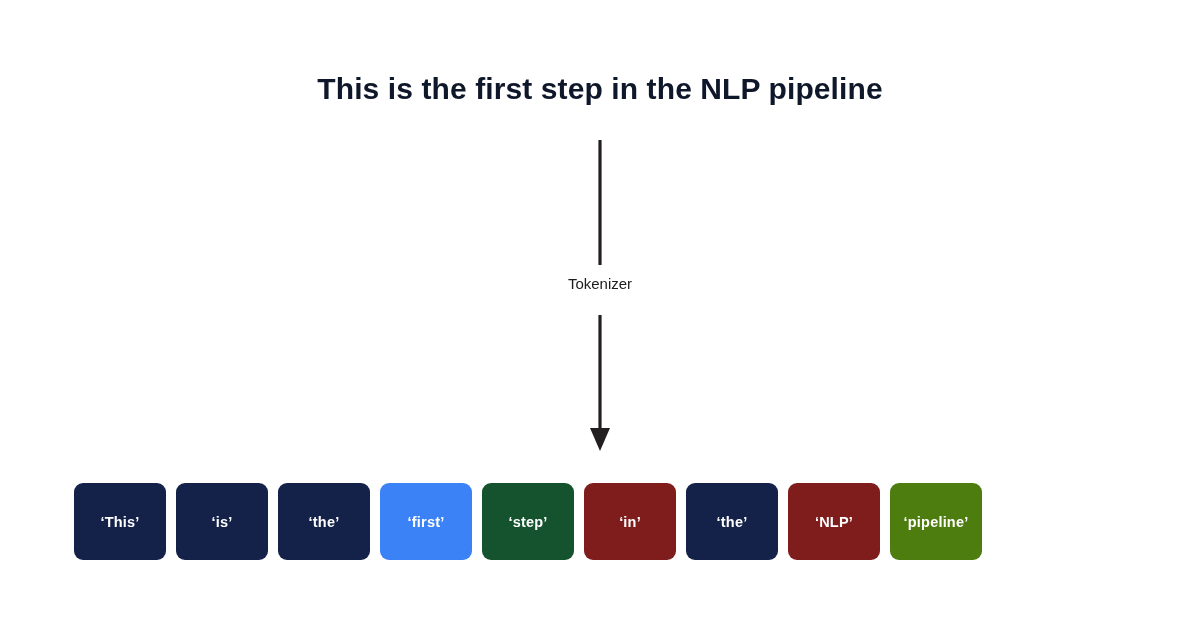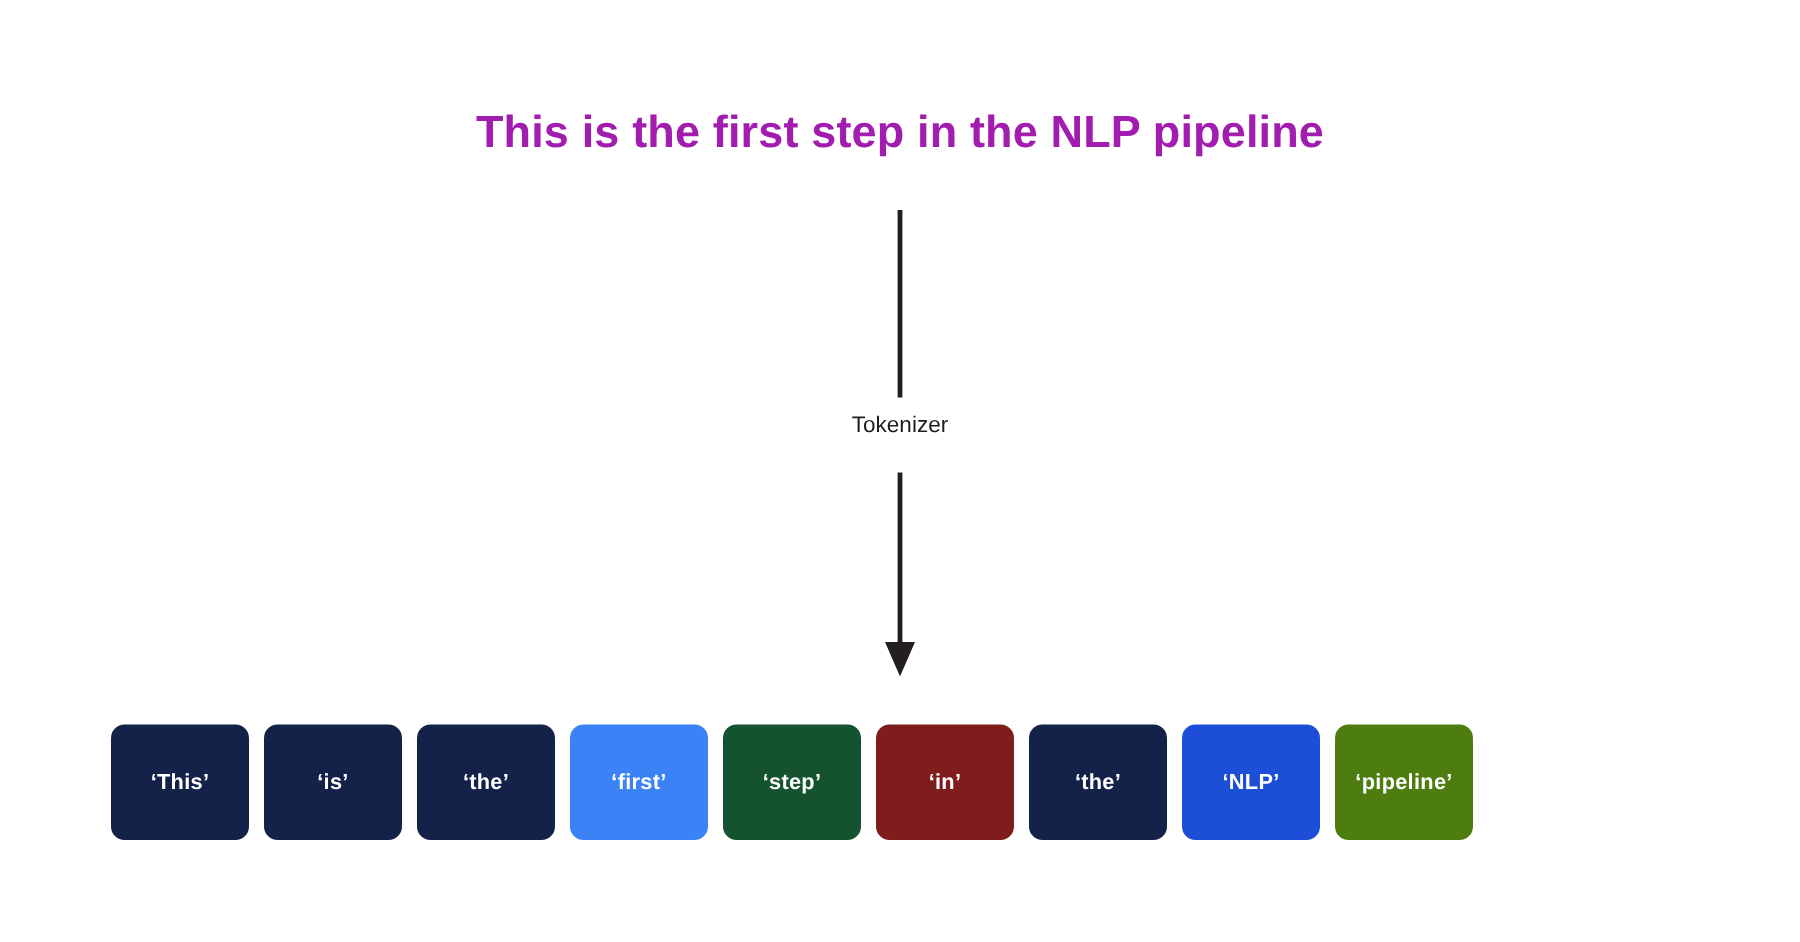--- a/index.html
+++ b/index.html
@@ -23,21 +23,21 @@
   
   .title {
     position: absolute;
     top: 72px;
     left: 0;
     width: 1200px;
     text-align: center;
     font-size: 30px;
     font-weight: 600;
     letter-spacing: 0.1px;
-    color: #a21caf;
+    color: #0f172a;
     white-space: nowrap;
   }
 
   
   .flow-svg {
     position: absolute;
     top: 0;
     left: 0;
     width: 1200px;
     height: 628px;
@@ -113,21 +113,21 @@
     </div>
     <div class="token-box" style="background:#14532d">
       <span class="token-text">‘step’</span>
     </div>
     <div class="token-box" style="background:#7f1d1d">
       <span class="token-text">‘in’</span>
     </div>
     <div class="token-box" style="background:#14224a">
       <span class="token-text">‘the’</span>
     </div>
-    <div class="token-box" style="background:#1d4ed8">
+    <div class="token-box" style="background:#7f1d1d">
       <span class="token-text">‘NLP’</span>
     </div>
     <div class="token-box" style="background:#4d7c0f">
       <span class="token-text">‘pipeline’</span>
     </div>
   </div>
 
 </div>
 
 </body></html>

